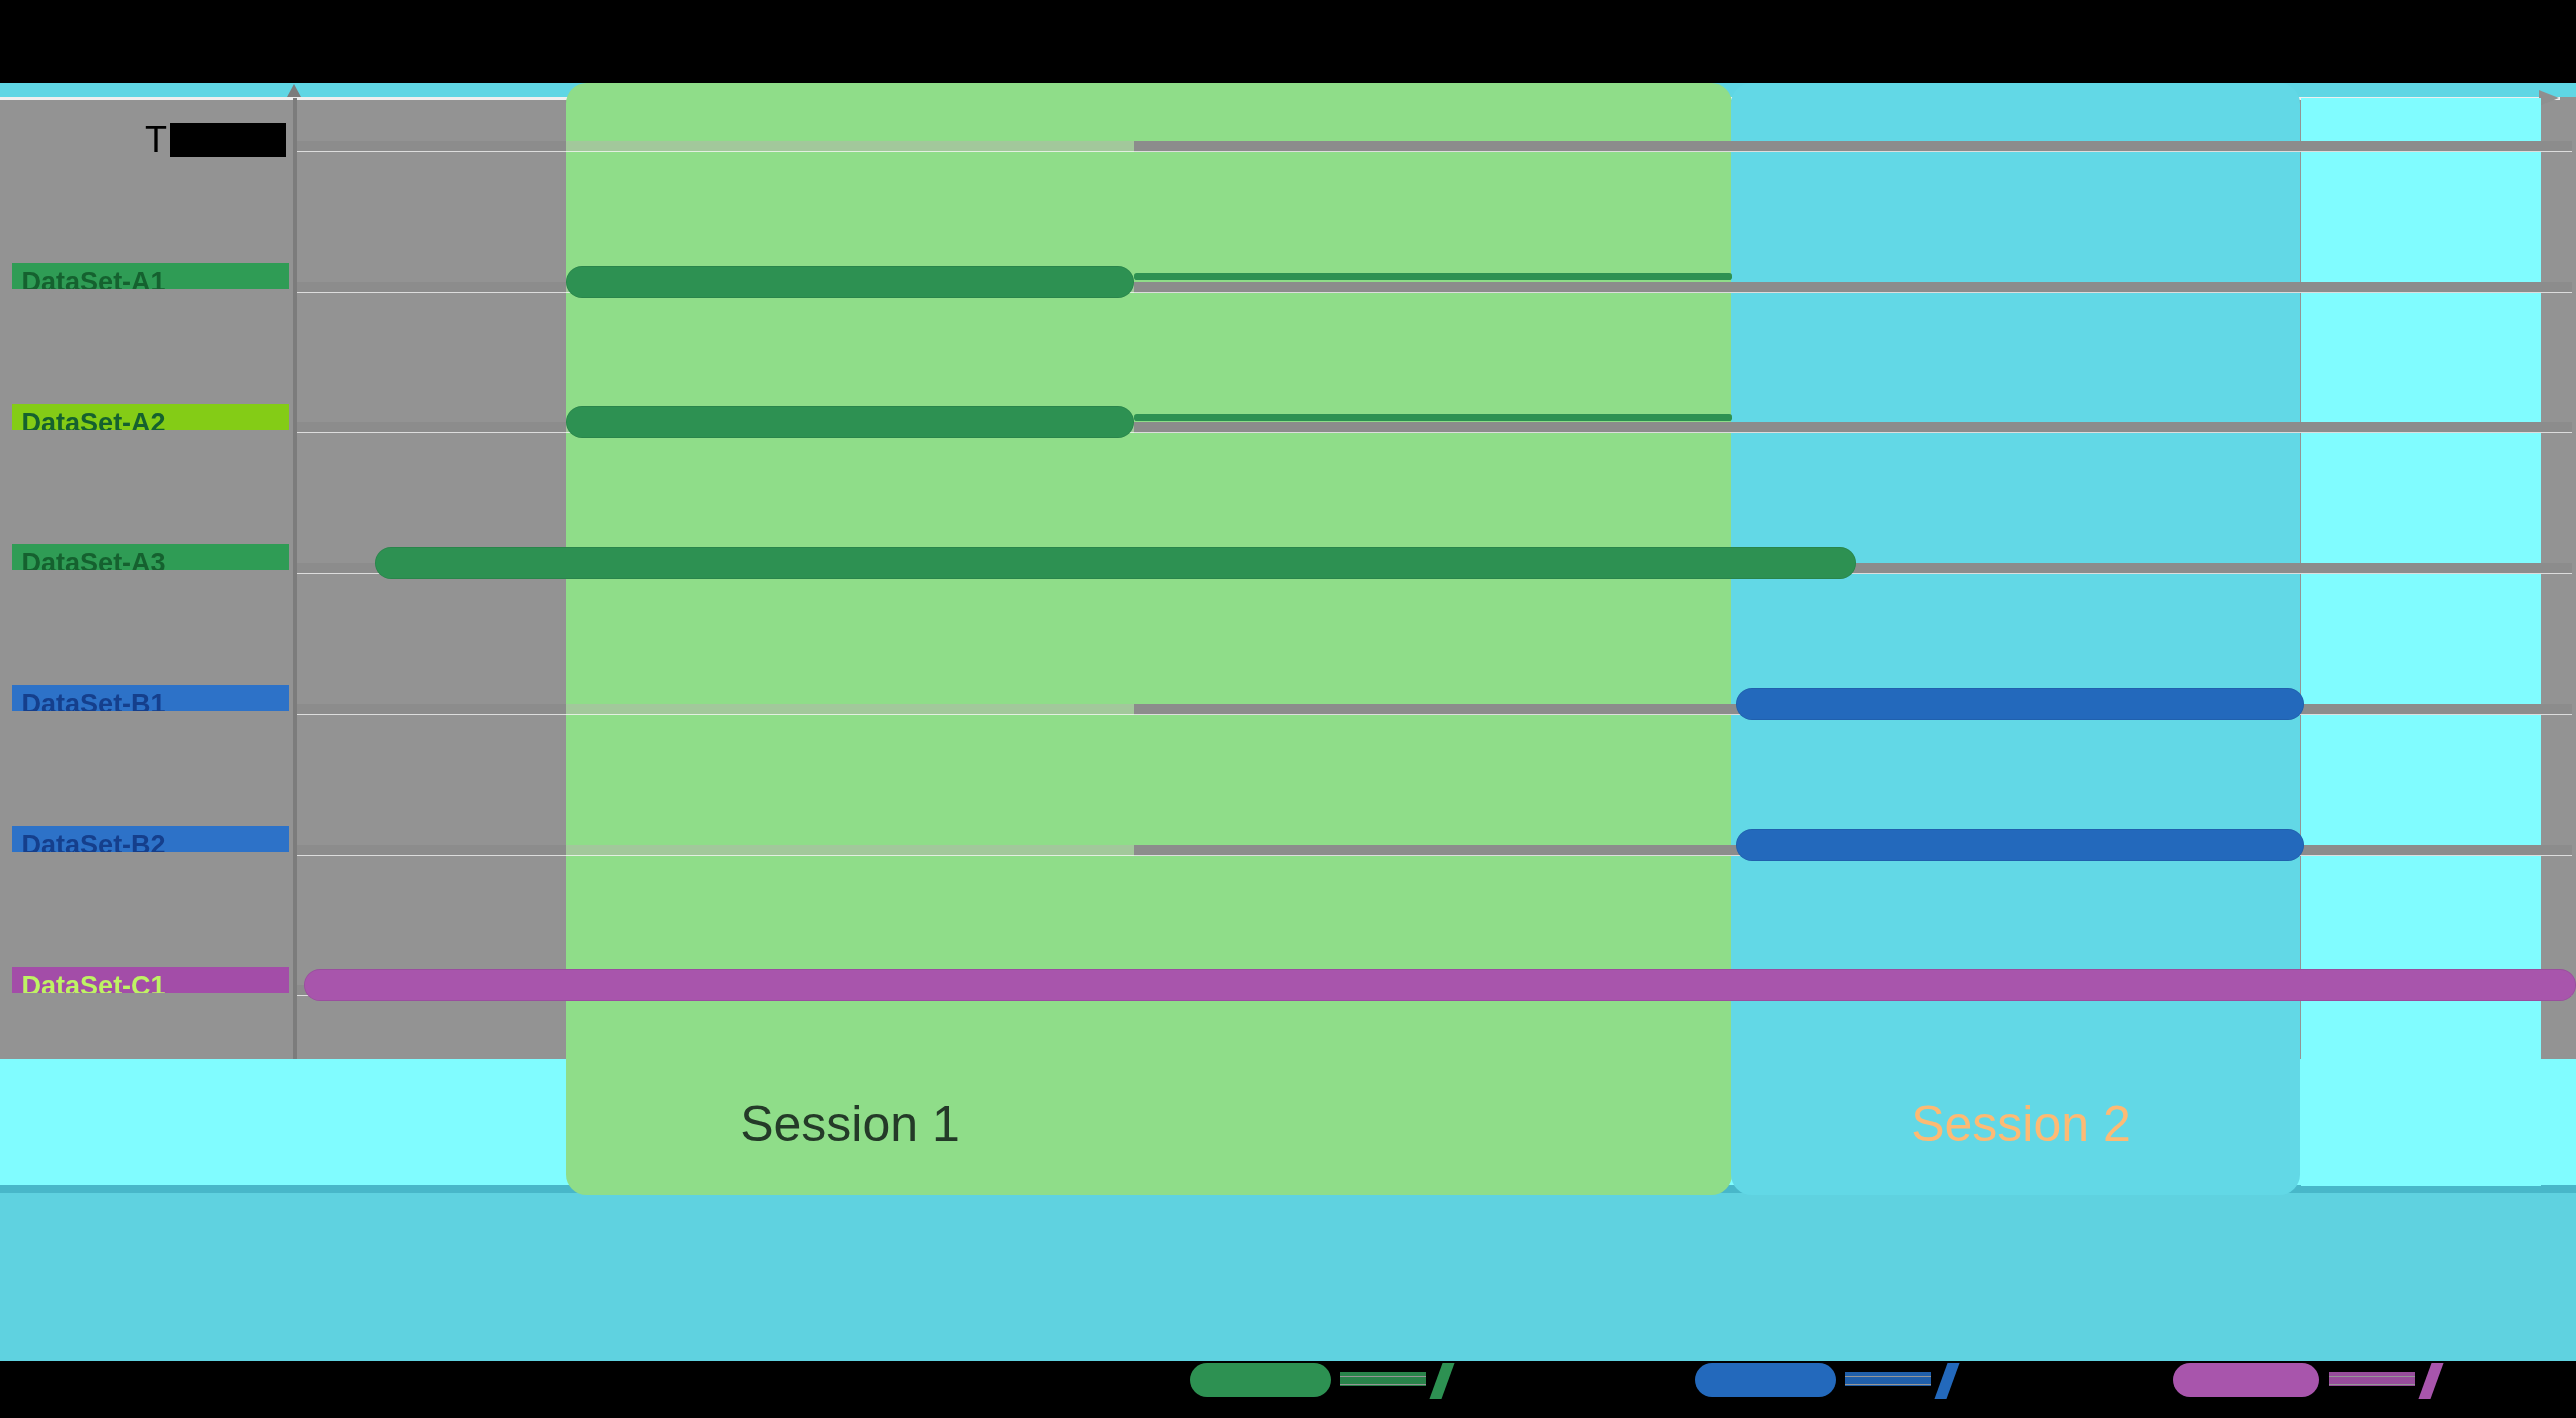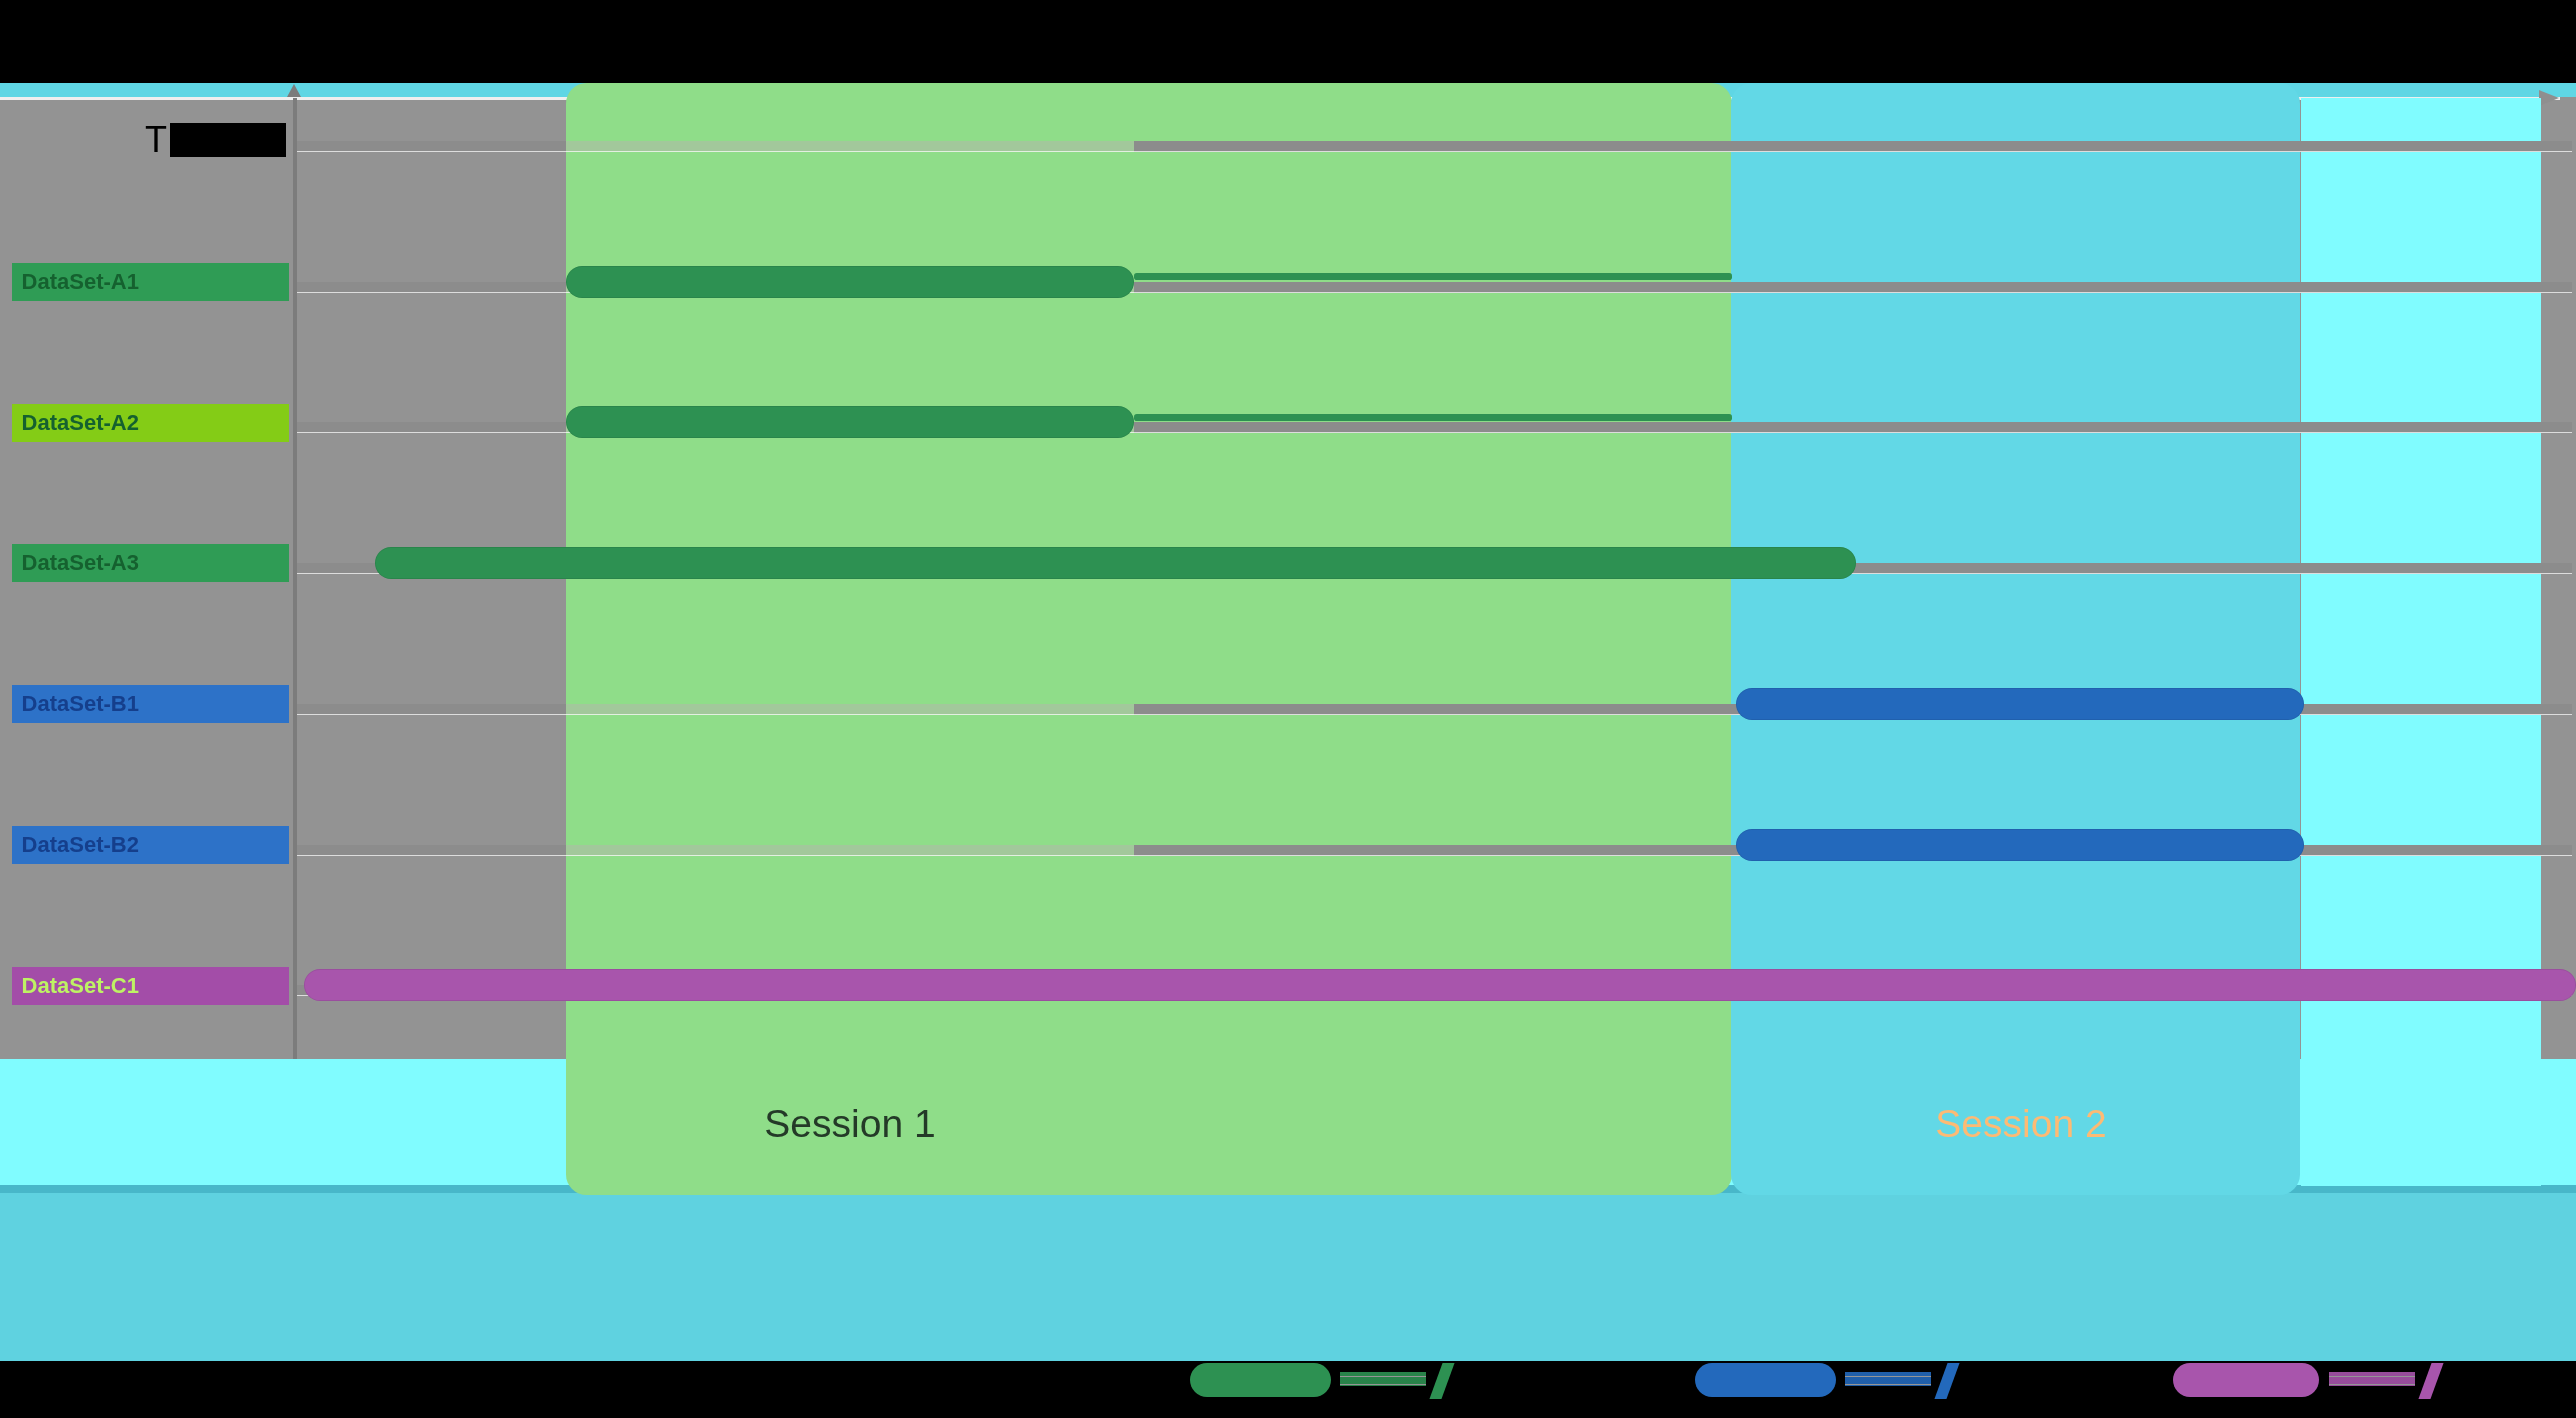--- a/index.html
+++ b/index.html
@@ -23,29 +23,29 @@
   .bright-col{left:2301px;top:98px;width:240px;height:1088px;background:#80FCFF;z-index:4;}
   
   .vaxis{left:293px;top:98px;width:3.8px;height:961px;background:#7C7C7C;z-index:6;}
   .vaxis-arrow{left:287px;top:84px;width:0;height:0;border-left:7.5px solid transparent;
                border-right:7.5px solid transparent;border-bottom:13px solid #7C7C7C;z-index:6;}
   
   .gseg{height:10.3px;border-bottom:1.9px solid rgba(255,255,255,.7);z-index:5;}
   .rail{height:6.6px;z-index:6;border-radius:2.8px;}
   .bar{height:32px;border-radius:16px;z-index:7;box-shadow:inset 0 0 0 0.9px rgba(0,0,0,.08);}
   
-  .rowlab{left:12.2px;width:277px;height:38px;z-index:8;overflow:hidden;white-space:nowrap;
-          font-weight:bold;font-size:22px;line-height:38px;padding-left:9.4px;box-sizing:border-box;
+  .rowlab{left:12.2px;width:277px;height:26px;z-index:8;overflow:hidden;white-space:nowrap;
+          font-weight:bold;font-size:27px;line-height:38px;padding-left:9.4px;box-sizing:border-box;
           letter-spacing:0px;}
   
   .tlabel{left:145px;top:122px;z-index:8;display:flex;align-items:center;}
   .tlabel .glyph{font-size:36px;font-weight:normal;color:#000;line-height:36px;}
   .tlabel .redact{width:116px;height:34px;background:#000;margin-left:2.8px;}
   
-  .sess{z-index:8;font-size:39px;transform:translate(-50%,-50%);white-space:nowrap;}
+  .sess{z-index:8;font-size:50px;transform:translate(-50%,-50%);white-space:nowrap;}
   .sess1{left:850px;top:1124px;color:#243A28;}
   .sess2{left:2021px;top:1124px;color:#fdba74;}
   
   .black-top{left:0;top:0;width:2576px;height:83px;background:#000;z-index:9;}
   .black-bottom{left:0;top:1361px;width:2576px;height:58px;background:#000;z-index:9;}
   
   .legend-pill{top:1363px;height:34px;border-radius:17px;z-index:10;}
   .legend-streak{top:1372px;height:14px;z-index:10;opacity:.9;}
   .legend-slash{top:1363px;width:12.2px;height:36px;z-index:10;transform:skewX(-20deg);}
 </style>

